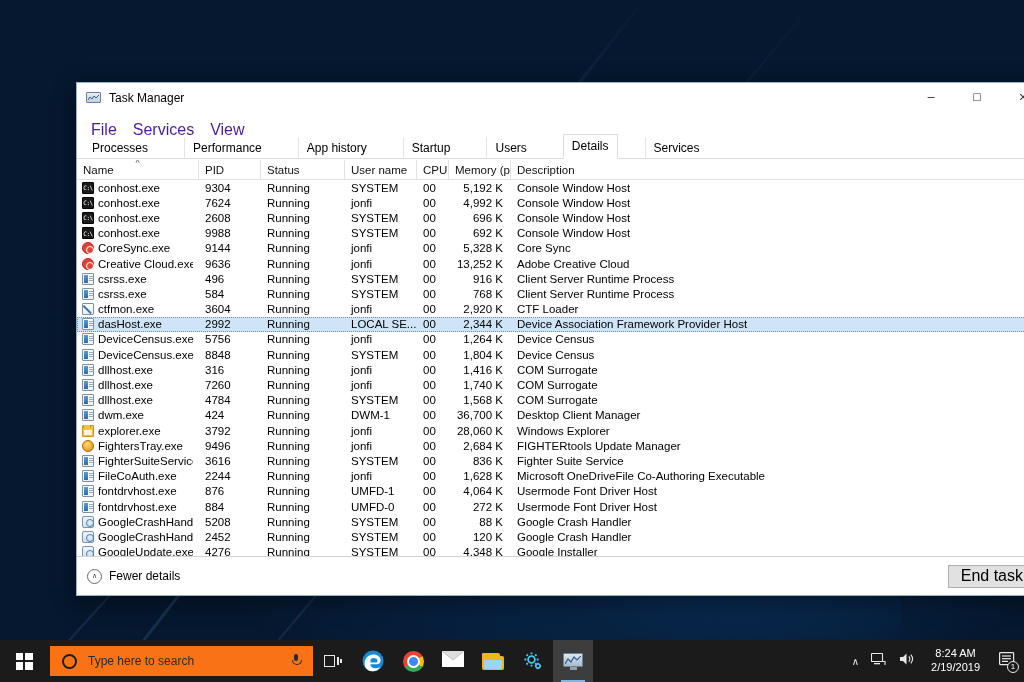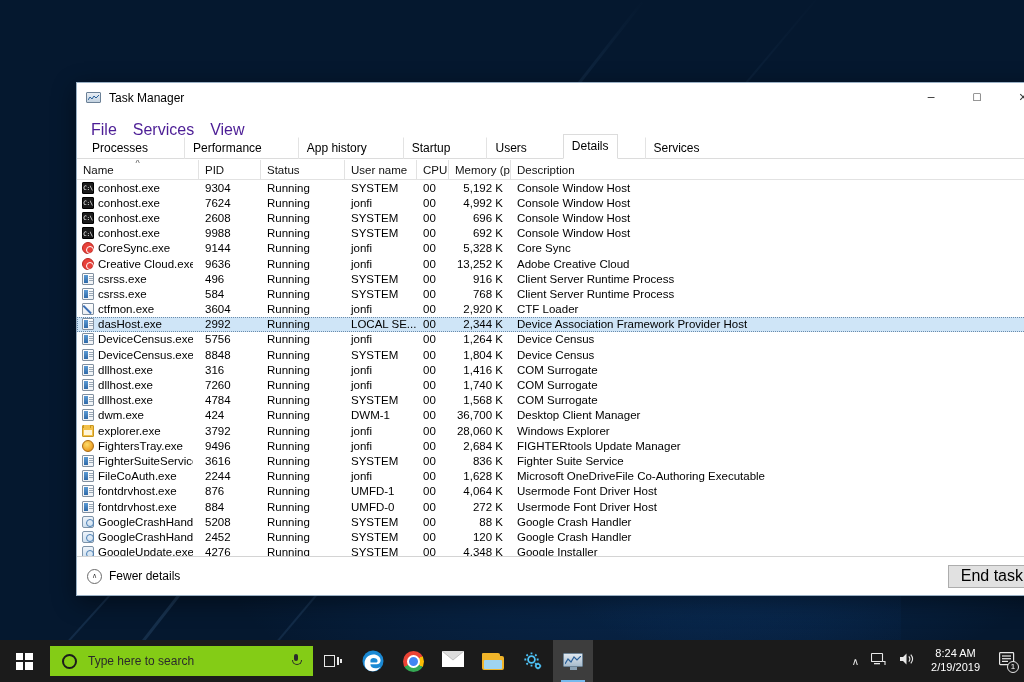--- a/index.html
+++ b/index.html
@@ -283,21 +283,21 @@
   }
   #start-btn {
     width:48px; height:42px; display:flex; align-items:center; justify-content:center;
     cursor:default;
   }
   .winlogo { width:17px; height:17px; display:grid;
     grid-template-columns:1fr 1fr; grid-template-rows:1fr 1fr; gap:2px; }
   .winlogo i { background:#ffffff; display:block; }
 
   #search-box {
-    width:263px; height:30px; background:#84cc16;
+    width:263px; height:30px; background:#f97316;
     display:flex; align-items:center; margin-left:2px;
     cursor:text; flex:0 0 auto;
   }
   #search-circle {
     width:15px; height:15px; border:2px solid #1b1b1b; border-radius:50%;
     margin-left:12px; flex:0 0 auto;
   }
   #search-placeholder {
     font-size:12px; color:#2b2b2b; margin-left:11px; flex:1 1 auto;
   }

